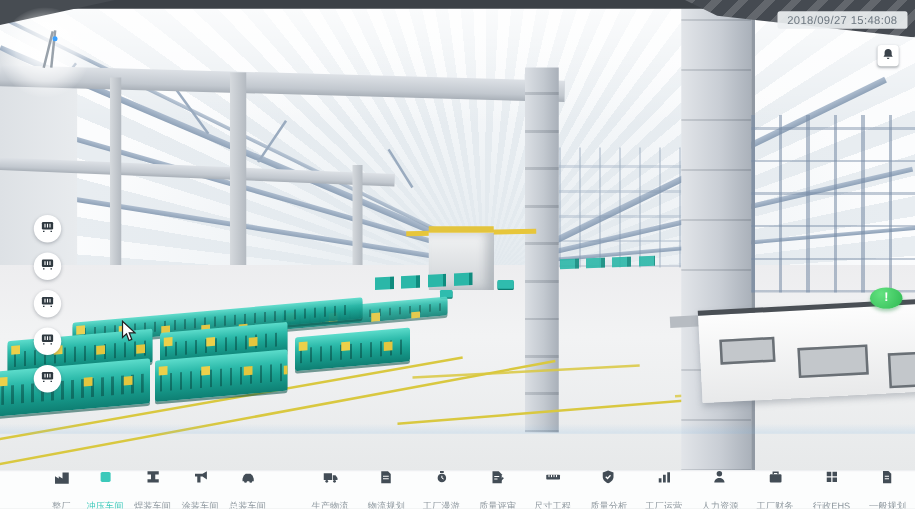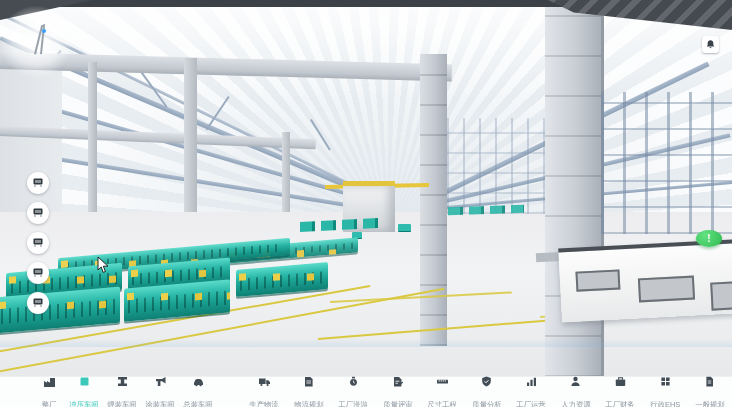--- a/index.html
+++ b/index.html
@@ -169,20 +169,21 @@
     <div class="darktop"></div>
     <div class="darktr"></div>
     <div class="darktl"></div>
     <div class="glow"></div>
     <div class="crane1"></div>
     <div class="crane2"></div>
     <div class="cranedot"></div>
     <div class="marker">!</div>
     <div class="barglow"></div>
 
+    <div class="ts">2018/09/27 15:48:08</div>
 
     <div class="bellbtn">
       <span>
         <svg width="11" height="11" viewBox="0 0 14 14">
             <path fill="#3a424a" d="M7 1.6c2.1 0 3.6 1.5 3.6 3.6v2.4l1.1 1.9H2.3l1.1-1.9V5.2C3.4 3.1 4.9 1.6 7 1.6zM5.6 10.4h2.8c-.2.9-.7 1.4-1.4 1.4s-1.2-.5-1.4-1.4z"></path>
           </svg>
       </span>
     </div>
 
     <div class="sidebtn sb1">

